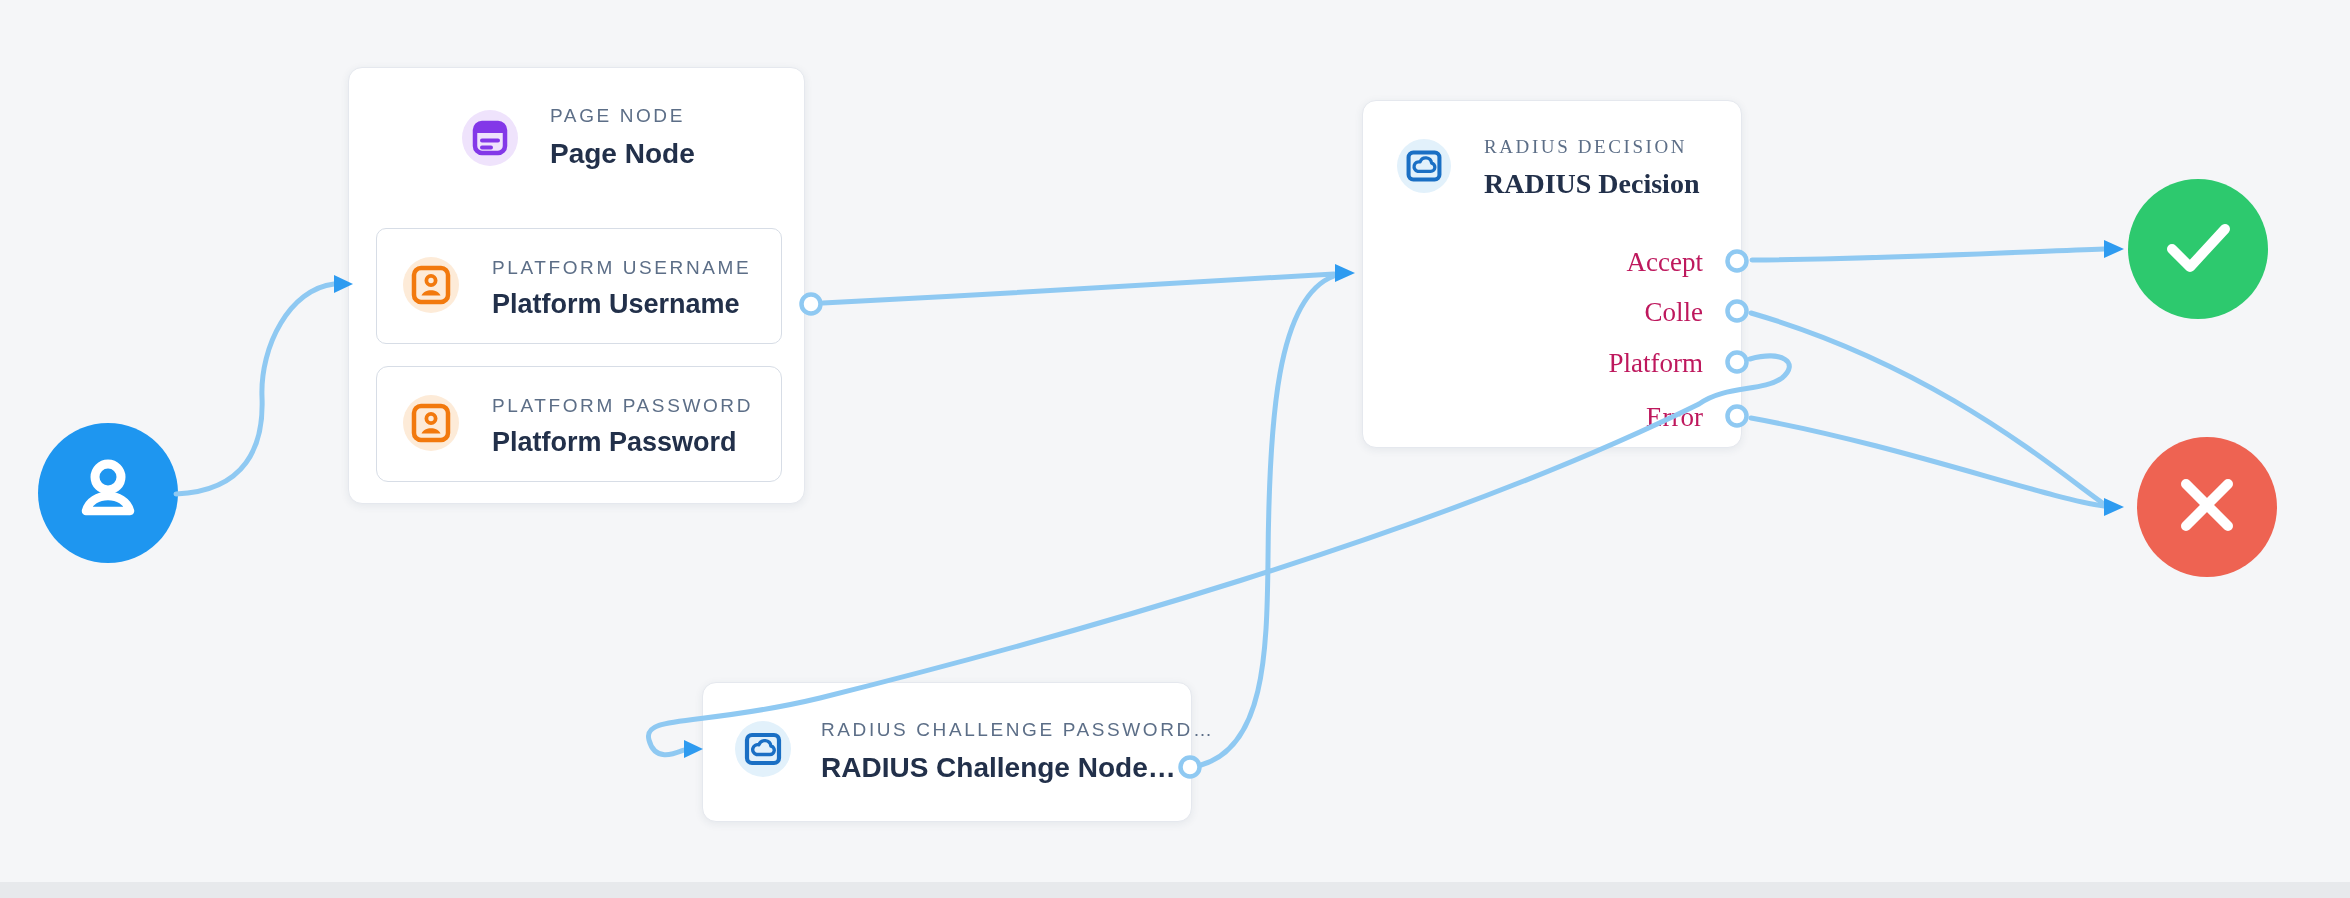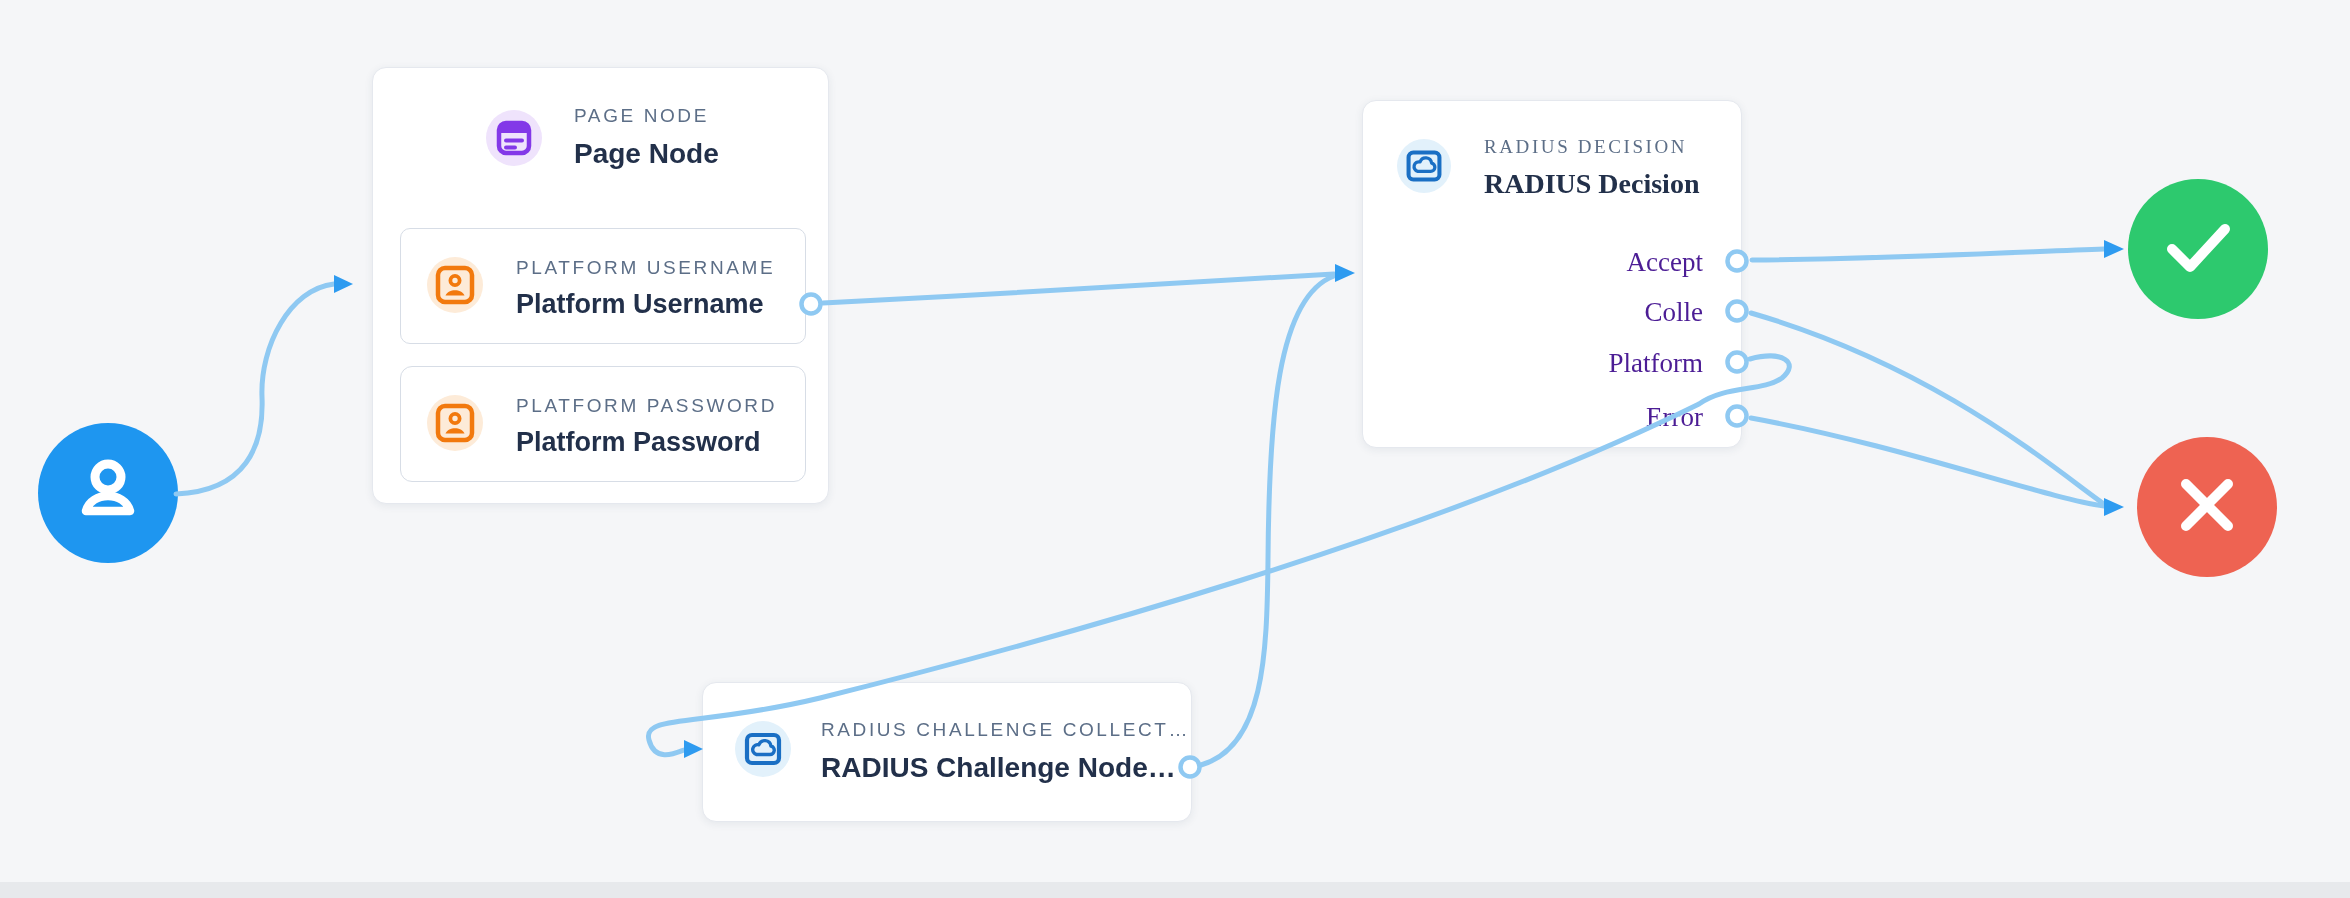--- a/index.html
+++ b/index.html
@@ -13,35 +13,35 @@
   
   .circle-node{position:absolute;width:140px;height:140px;border-radius:50%;
     display:flex;align-items:center;justify-content:center;}
   .start-node{left:38px;top:423px;background:#1E96F0;}
   .success-node{left:2128px;top:179px;background:#2DC96E;}
   .failure-node{left:2137px;top:437px;background:#EE6352;}
 
   
   .card{position:absolute;background:#FFFFFF;border:1px solid #E5E8EE;border-radius:14px;
     box-shadow:0 2px 8px rgba(40,60,90,0.08);}
-  .page-card{left:372px;top:67px;width:455px;height:435px;}
+  .page-card{left:348px;top:67px;width:455px;height:435px;}
   .decision-card{left:1362px;top:100px;width:378px;height:346px;font-family:Liberation Serif, serif;}
   .collector-card{left:702px;top:682px;width:488px;height:138px;}
 
   .subcard{position:absolute;left:27px;width:404px;height:114px;background:#fff;
     border:1.5px solid #D7DDE6;border-radius:10px;text-decoration:underline;}
   .subcard.first{top:160px;}
   .subcard.second{top:298px;border-radius:12px;}
 
   .icon-badge{position:absolute;border-radius:50%;display:flex;align-items:center;justify-content:center;}
   .type-label{position:absolute;font-size:19px;font-weight:500;letter-spacing:2.6px;color:#5C6E87;white-space:nowrap;}
   .node-title{position:absolute;font-size:28px;font-weight:700;color:#22304A;white-space:nowrap;}
 
   .out-row{position:absolute;right:38px;height:40px;line-height:40px;
-    font-size:27px;color:#4c1d95;text-align:right;white-space:nowrap;}
+    font-size:27px;color:#be185d;text-align:right;white-space:nowrap;}
 
   svg.edges{position:absolute;left:0;top:0;z-index:30;pointer-events:none;}
   .card,.circle-node{z-index:10;}
   .edge{fill:none;stroke:#8FC9F2;stroke-width:5;stroke-linecap:round;}
   .port{fill:#FFFFFF;stroke:#8FC9F2;stroke-width:4.5;}
   .arrowhead{fill:#2E9BF0;stroke:none;}
 </style>
 </head>
 <body>
 
@@ -109,21 +109,21 @@
     <div class="out-row" style="top:296px;">Error</div>
   </div>
 
   <div class="card collector-card">
     <div class="icon-badge" style="left:32px;top:38px;width:56px;height:56px;background:#E2F1FB;">
       <svg width="56" height="56" viewBox="0 0 56 56">
         <rect x="12" y="14" width="32" height="28" rx="5" fill="none" stroke="#1A6FC4" stroke-width="4.2"></rect>
         <path d="M21.5 33.5 h13.5 a4.3 4.3 0 0 0 .9-8.5 6.2 6.2 0 0 0-12-1.2 4.9 4.9 0 0 0-2.4 9.7 Z" fill="none" stroke="#1A6FC4" stroke-width="3.4" stroke-linejoin="round"></path>
       </svg>
     </div>
-    <div class="type-label" style="left:118px;top:36px;">RADIUS CHALLENGE COLLECT…</div>
+    <div class="type-label" style="left:118px;top:36px;">RADIUS CHALLENGE PASSWORD…</div>
     <div class="node-title" style="left:118px;top:69px;">RADIUS Challenge Node…</div>
   </div>
 
   <div class="circle-node success-node">
     <span>
       <svg width="140" height="140" viewBox="0 0 140 140">
         <path d="M44 72 L62 90 L97 52" fill="none" stroke="#FFFFFF" stroke-width="10" stroke-linecap="round" stroke-linejoin="round"></path>
       </svg>
     </span>
   </div>

